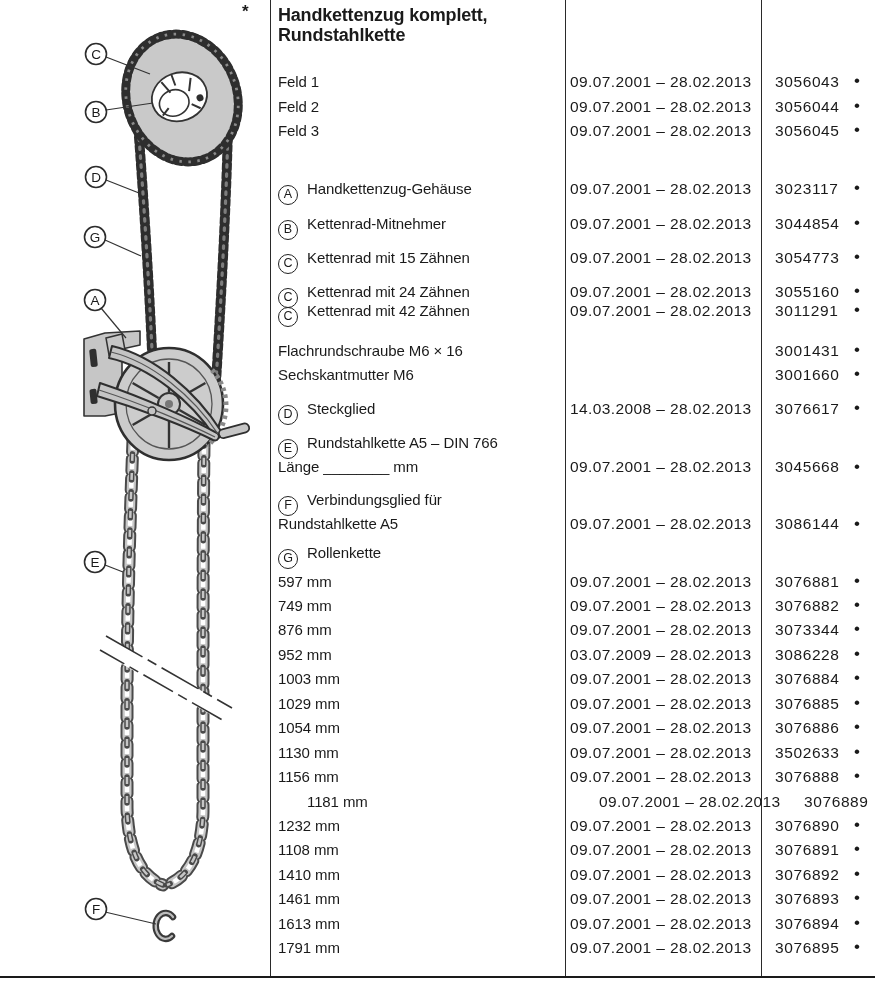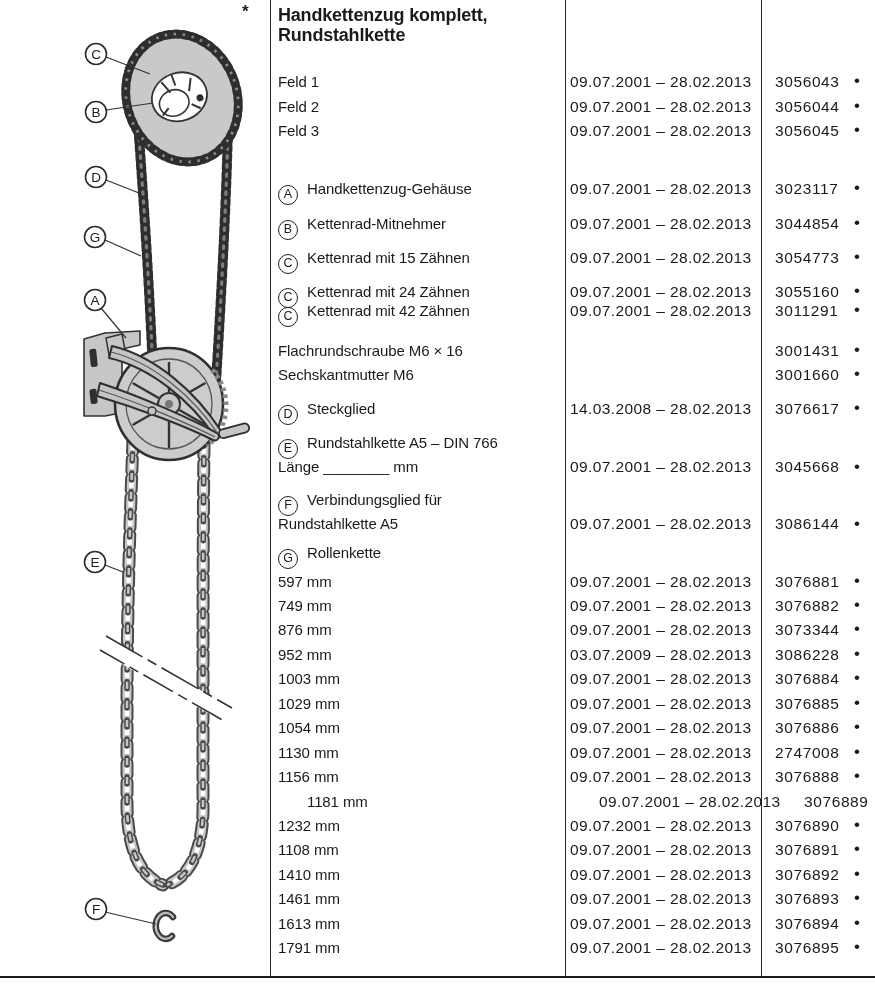--- a/index.html
+++ b/index.html
@@ -317,21 +317,21 @@
         </div>
         <div class="c-date">09.07.2001 – 28.02.2013</div>
         <div class="c-part">3076886</div>
         <div class="c-dot">•</div>
       </div>
       <div class="row" style="top: 740.65px;">
         <div class="c-desc">
           <div class="dline"><span>1130 mm</span></div>
         </div>
         <div class="c-date">09.07.2001 – 28.02.2013</div>
-        <div class="c-part">2747008</div>
+        <div class="c-part">3502633</div>
         <div class="c-dot">•</div>
       </div>
       <div class="row" style="top: 765.1px;">
         <div class="c-desc">
           <div class="dline"><span>1156 mm</span></div>
         </div>
         <div class="c-date">09.07.2001 – 28.02.2013</div>
         <div class="c-part">3076888</div>
         <div class="c-dot">•</div>
       </div>

